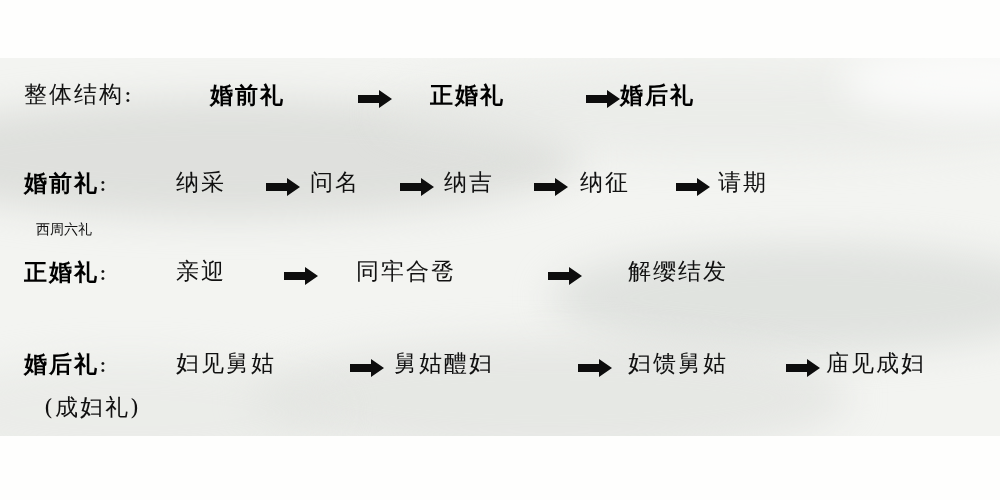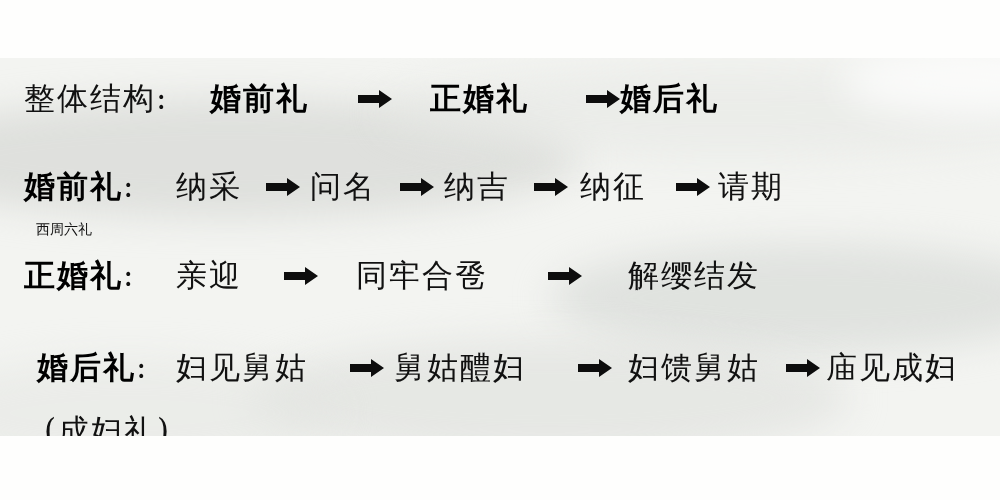--- a/index.html
+++ b/index.html
@@ -36,21 +36,21 @@
     .wash.w1 { left: -120px; top: 40px;  width: 700px; height: 120px; background: rgba(205,208,204,0.55); }
     .wash.w2 { left: 380px;  top: 10px;  width: 700px; height: 90px;  background: rgba(230,232,228,0.6); }
     .wash.w3 { left: 550px;  top: 185px; width: 520px; height: 110px; background: rgba(212,215,212,0.6); }
     .wash.w4 { left: 250px;  top: 280px; width: 600px; height: 120px; background: rgba(222,224,220,0.6); }
     .wash.w5 { left: -80px;  top: 300px; width: 420px; height: 110px; background: rgba(228,230,226,0.5); }
     .wash.top { left: 840px; top: -10px; width: 260px; height: 70px; background: rgba(255,255,255,0.7); }
 
     .line {
       position: absolute;
       white-space: nowrap;
-      font-size: 31px;
+      font-size: 23px;
       line-height: 1;
       color: #111111;
       letter-spacing: 2px;
     }
     .red { color: #000000; font-weight: bold; }
     .small {
       position: absolute;
       font-family: "DejaVu Sans", "Liberation Sans", sans-serif;
       font-size: 14px;
       line-height: 1;
@@ -142,21 +142,21 @@
       <span class="line abs" style="left:356px; top:202px;">同牢合卺</span>
       <span class="arrow" style="left:548px; top:209px;">
         <svg width="34" height="18" viewBox="0 0 34 18">
             <path d="M0 5 H21 V0 L34 9 L21 18 V13 H0 Z" fill="#0d0d0d"></path>
           </svg>
       </span>
       <span class="line abs" style="left:628px; top:202px;">解缨结发</span>
     </div>
 
     <div>
-      <span class="line abs" style="left:24px; top:294px;margin-left:13px;">
+      <span class="line abs" style="left:24px; top:294px;">
         <span class="red">婚后礼</span><span>:</span>
       </span>
       <span class="line abs" style="left:176px; top:294px;">妇见舅姑</span>
       <span class="arrow" style="left:350px; top:301px;">
         <svg width="34" height="18" viewBox="0 0 34 18">
             <path d="M0 5 H21 V0 L34 9 L21 18 V13 H0 Z" fill="#0d0d0d"></path>
           </svg>
       </span>
       <span class="line abs" style="left:394px; top:294px;">舅姑醴妇</span>
       <span class="arrow" style="left:578px; top:301px;">
@@ -164,16 +164,16 @@
             <path d="M0 5 H21 V0 L34 9 L21 18 V13 H0 Z" fill="#0d0d0d"></path>
           </svg>
       </span>
       <span class="line abs" style="left:628px; top:294px;">妇馈舅姑</span>
       <span class="arrow" style="left:786px; top:301px;">
         <svg width="34" height="18" viewBox="0 0 34 18">
             <path d="M0 5 H21 V0 L34 9 L21 18 V13 H0 Z" fill="#0d0d0d"></path>
           </svg>
       </span>
       <span class="line abs" style="left:826px; top:294px;">庙见成妇</span>
-      <span class="line abs" style="left:44px; top:338px;margin-top:19px;">(成妇礼)</span>
+      <span class="line abs" style="left:44px; top:338px;">(成妇礼)</span>
     </div>
   </div>
 </div>
 
 </body></html>

